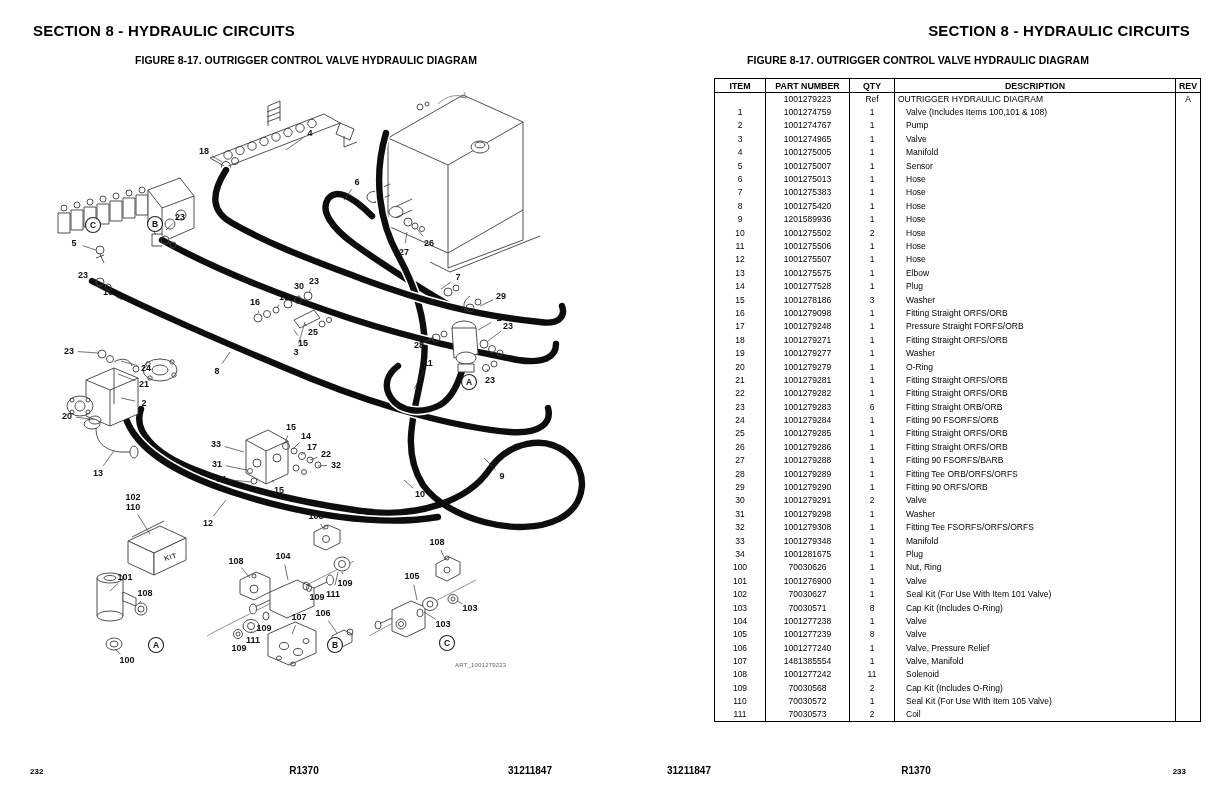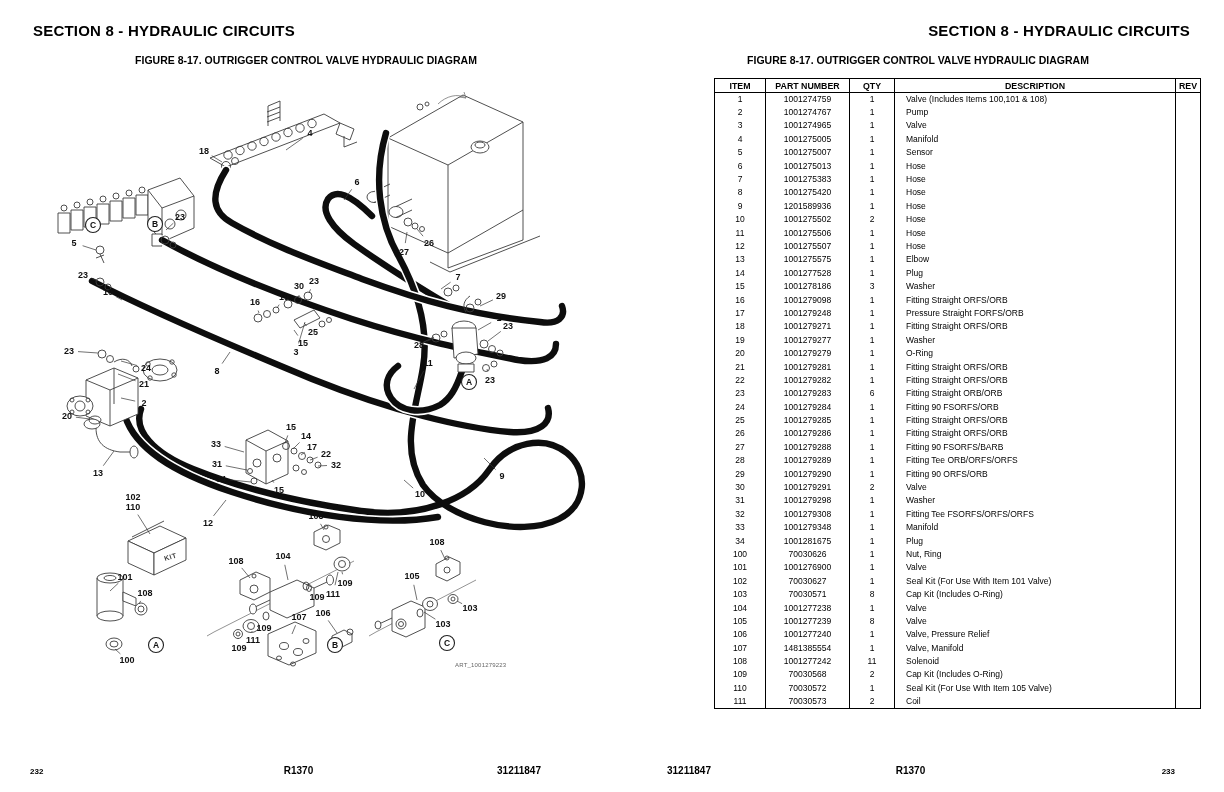--- a/index.html
+++ b/index.html
@@ -9,21 +9,21 @@
   .page { position:relative; width:612px; height:792px; background:#fff; }
 
   .section-title { position:absolute; top:22px; font-size:15px; font-weight:bold; color:#000; letter-spacing:0.2px; white-space:nowrap; }
   .page-left  .section-title { left:33px; }
   .page-right .section-title { right:34px; }
   .figure-title { position:absolute; top:54px; left:0; right:0; text-align:center; font-size:10.5px; font-weight:bold; color:#000; }
 
   .diagram { position:absolute; left:0; top:0; width:612px; height:792px; }
   .art-caption { position:absolute; left:455px; top:662px; font-size:6px; color:#666; letter-spacing:0.2px; }
 
-  .footer { position:absolute; bottom:13px; left:0; right:15px; height:14px; font-size:10px; font-weight:bold; color:#000; }
+  .footer { position:absolute; bottom:13px; left:0; right:4px; height:14px; font-size:10px; font-weight:bold; color:#000; }
   .f-center { position:absolute; left:0; right:0; text-align:center; }
   .pagenum { font-size:8px; font-weight:600; }
   .page-left  .f-first { position:absolute; left:30px; top:2px; }
   .page-left  .f-last  { position:absolute; right:56px; }
   .page-right .f-first { position:absolute; left:55px; }
   .page-right .f-last  { position:absolute; right:34px; top:2px;padding-left:8px; }
 
   
   .parts-table { position:absolute; left:70px; top:78px; width:486px; border-collapse:collapse; table-layout:fixed;margin-left:32px; }
   .parts-table, .parts-table th, .parts-table td { border:1px solid #000; }
@@ -456,20 +456,27 @@
       <thead>
         <tr>
             <th>ITEM</th>
             <th>PART NUMBER</th>
             <th>QTY</th>
             <th>DESCRIPTION</th>
             <th>REV</th>
           </tr>
       </thead>
       <tbody>
+          <tr class="top">
+            <td class="c-item"></td>
+            <td class="c-part">1001279223</td>
+            <td class="c-qty">Ref</td>
+            <td class="c-desc">OUTRIGGER HYDRAULIC DIAGRAM</td>
+            <td class="c-rev">A</td>
+          </tr>
           <tr>
             <td class="c-item">1</td>
             <td class="c-part">1001274759</td>
             <td class="c-qty">1</td>
             <td class="c-desc">Valve (Includes Items 100,101 &amp; 108)</td>
             <td class="c-rev"></td>
           </tr>
           <tr>
             <td class="c-item">2</td>
             <td class="c-part">1001274767</td>

